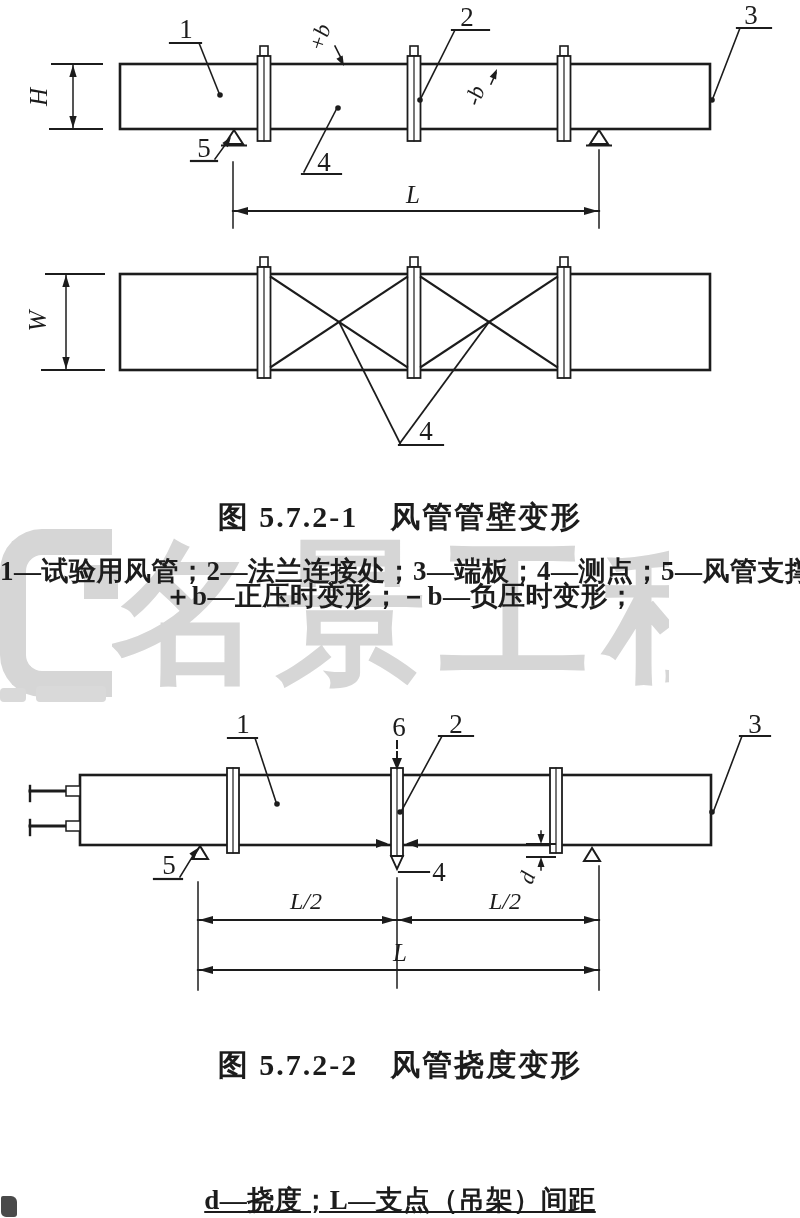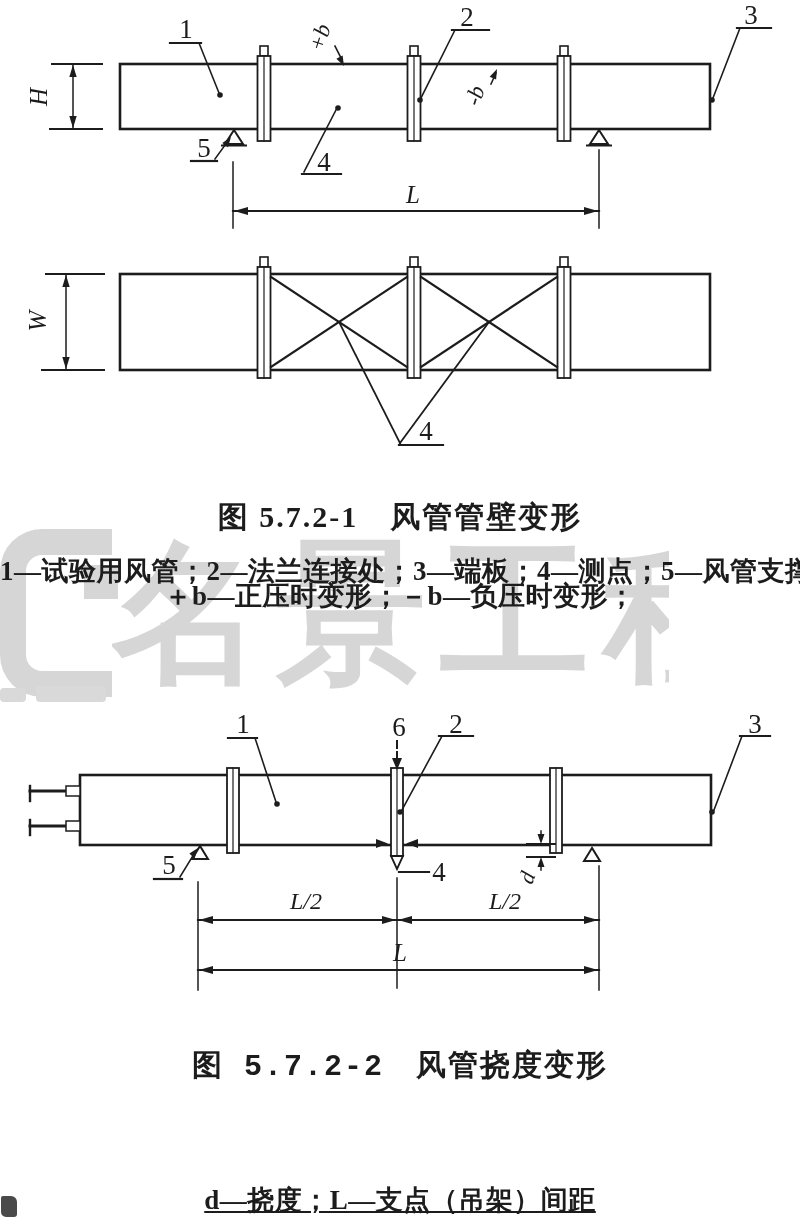--- a/index.html
+++ b/index.html
@@ -297,17 +297,17 @@
         <polygon points="598,970 584,966 584,974" fill="#1c1c1c" stroke="none"></polygon>
         <text x="400" y="961" text-anchor="middle" font-size="25" font-style="italic" fill="#1c1c1c" stroke="none">L</text>
       </g>
     </g>
   </svg>
 
   <div class="caption" style="top:497px;">图 5.7.2-1　风管管壁变形</div>
   <div class="legend-line" style="top:553px;">1—试验用风管；2—法兰连接处；3—端板；4—测点；5—风管支撑；</div>
   <div class="legend-line" style="top:578px;">＋b—正压时变形；－b—负压时变形；</div>
 
-  <div class="caption" style="top:1045px;font-family:Liberation Mono, monospace;">图 5.7.2-2　风管挠度变形</div>
+  <div class="caption" style="top:1045px;">图 5.7.2-2　风管挠度变形</div>
   <div class="legend-line" style="top:1182px;text-decoration:underline;">d—挠度；L—支点（吊架）间距</div>
 
   <div class="artifact"></div>
 </div>
 
 </body></html>

